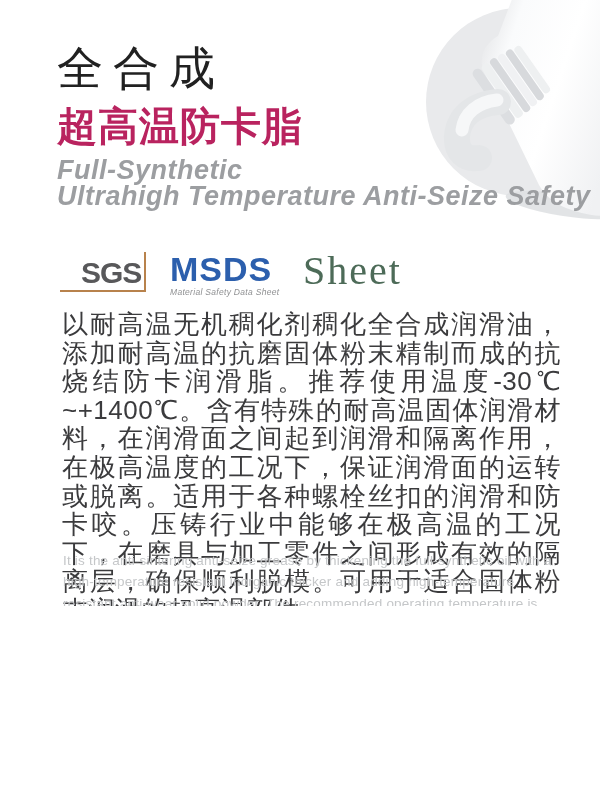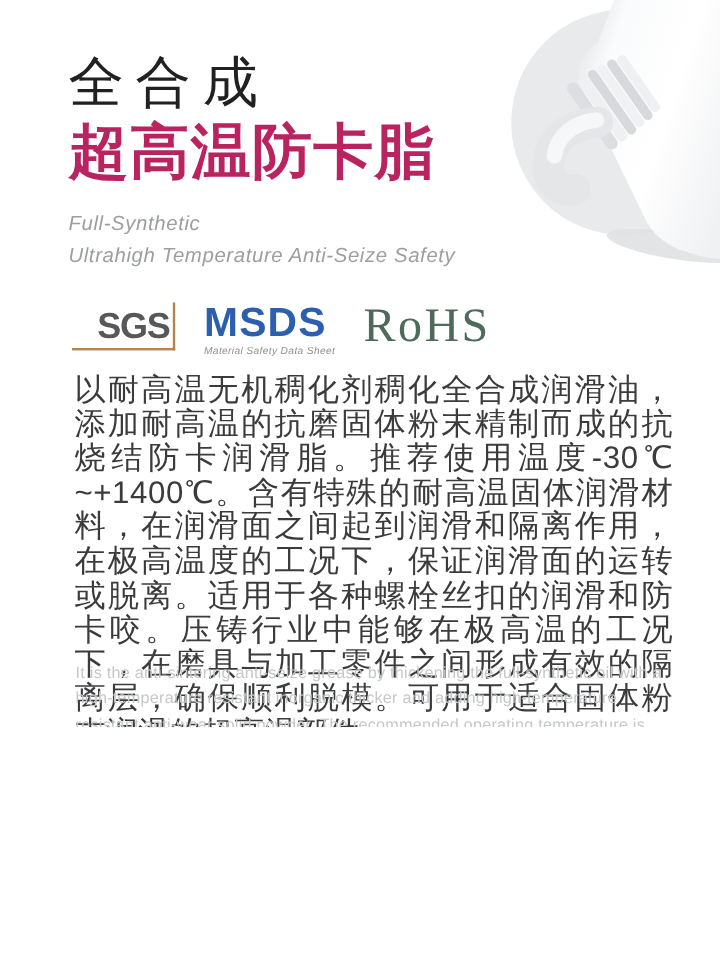--- a/index.html
+++ b/index.html
@@ -25,33 +25,34 @@
   .header { position: absolute; left: 57px; top: 42px; }
   .title-cn {
     font-size: 46px;
     line-height: 52px;
     font-weight: 500;
     letter-spacing: 10px;
     color: #212121;
   }
   .title-hl {
     margin-top: 5px;
-    font-size: 50px;
+    font-size: 40px;
     line-height: 54px;
     font-weight: 700;
     letter-spacing: 1px;
     color: #b9235f;
   }
   .subtitle {
-    margin-top: 21px;
+    margin-top: 4px;
     font-style: italic;
-    font-size: 17px;
+    font-size: 27px;
     line-height: 26px;
     letter-spacing: 0.5px;
     color: #9c9ea1;
+    font-weight: bold;
   }
 
   
   .cert { position: absolute; }
   .cert-sgs {
     left: 60px;
     top: 252px;
     padding: 6px 3px 2px 21px;
     border-bottom: 2px solid #b8824c;
     border-right: 2px solid #b8824c;
@@ -168,19 +169,19 @@
   </div>
 
   <div class="cert cert-sgs">
     <span class="sgs-text">SGS</span>
   </div>
   <div class="cert cert-msds">
     <span class="msds-text">MSDS</span>
     <span class="msds-sub">Material Safety Data Sheet</span>
   </div>
   <div class="cert cert-rohs">
-    <span class="rohs-text">RoHS</span>
+    <span class="rohs-text">Sheet</span>
   </div>
 
   <p class="desc-cn">以耐高温无机稠化剂稠化全合成润滑油，添加耐高温的抗磨固体粉末精制而成的抗烧结防卡润滑脂。推荐使用温度-30℃ ~+1400℃。含有特殊的耐高温固体润滑材料，在润滑面之间起到润滑和隔离作用，在极高温度的工况下，保证润滑面的运转或脱离。适用于各种螺栓丝扣的润滑和防卡咬。压铸行业中能够在极高温的工况下，在磨具与加工零件之间形成有效的隔离层，确保顺利脱模。可用于适合固体粉末润滑的超高温部件。</p>
   <p class="desc-en">It is the anti-sintering anti-seize grease by thickening the full-synthetic oil with a high-temperature resistant inorganic thicker and adding high-temperature resistant anti-wear solid powder. The recommended operating temperature is -30° C ~ +1400° C. it contains special high temperature resistant solid lubricating material, and plays a role in lubrication and isolation between the lubricating surfaces. The operation or disengagement of lubricating surface is ensured under the condition of extremely high temperature. It is suitable for lubrication and anti-seize of various bolt and thread. In die casting industry, an effective isolation layer can be formed between grinding tools and machined parts at very high temperature to ensure smooth demoulding. It can be used for ultra-high temperature parts suitable for solid powder lubrication.</p>
 
 </div>
 
 </body></html>

